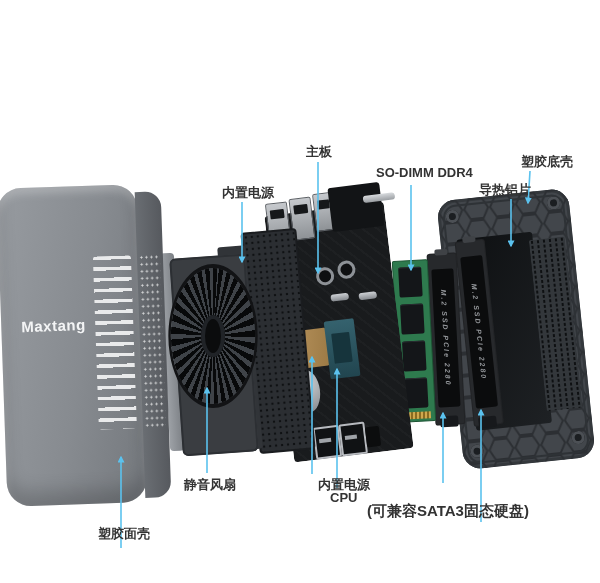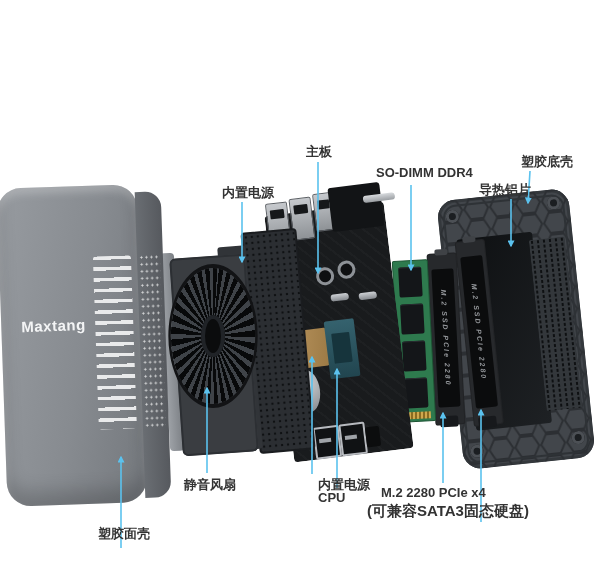--- a/index.html
+++ b/index.html
@@ -237,18 +237,17 @@
     <line x1="481" y1="522" x2="481" y2="410" marker-end="url(#arr)"></line>
   </svg>
 
   <div class="lbl" style="left:306px;top:143px;">主板</div>
   <div class="lbl" style="left:222px;top:184px;">内置电源</div>
   <div class="lbl" style="left:376px;top:165px;">SO-DIMM DDR4</div>
   <div class="lbl" style="left:505px;top:153px;margin-left:16px;">塑胶底壳</div>
   <div class="lbl" style="left:479px;top:181px;">导热铝片</div>
   <div class="lbl" style="left:184px;top:476px;">静音风扇</div>
   <div class="lbl" style="left:318px;top:476px;">内置电源</div>
-  <div class="lbl" style="left:318px;top:490px;">CPU</div>
-  <div class="lbl" style="left:381px;top:485px;">M.2 2280 PCIe x4</div>
+  <div class="lbl" style="left:330px;top:490px;">CPU</div>
   <div class="lbl small" style="left:367px;top:502px;">(可兼容SATA3固态硬盘)</div>
   <div class="lbl" style="left:98px;top:525px;">塑胶面壳</div>
 
 </div>
 
 </body></html>

